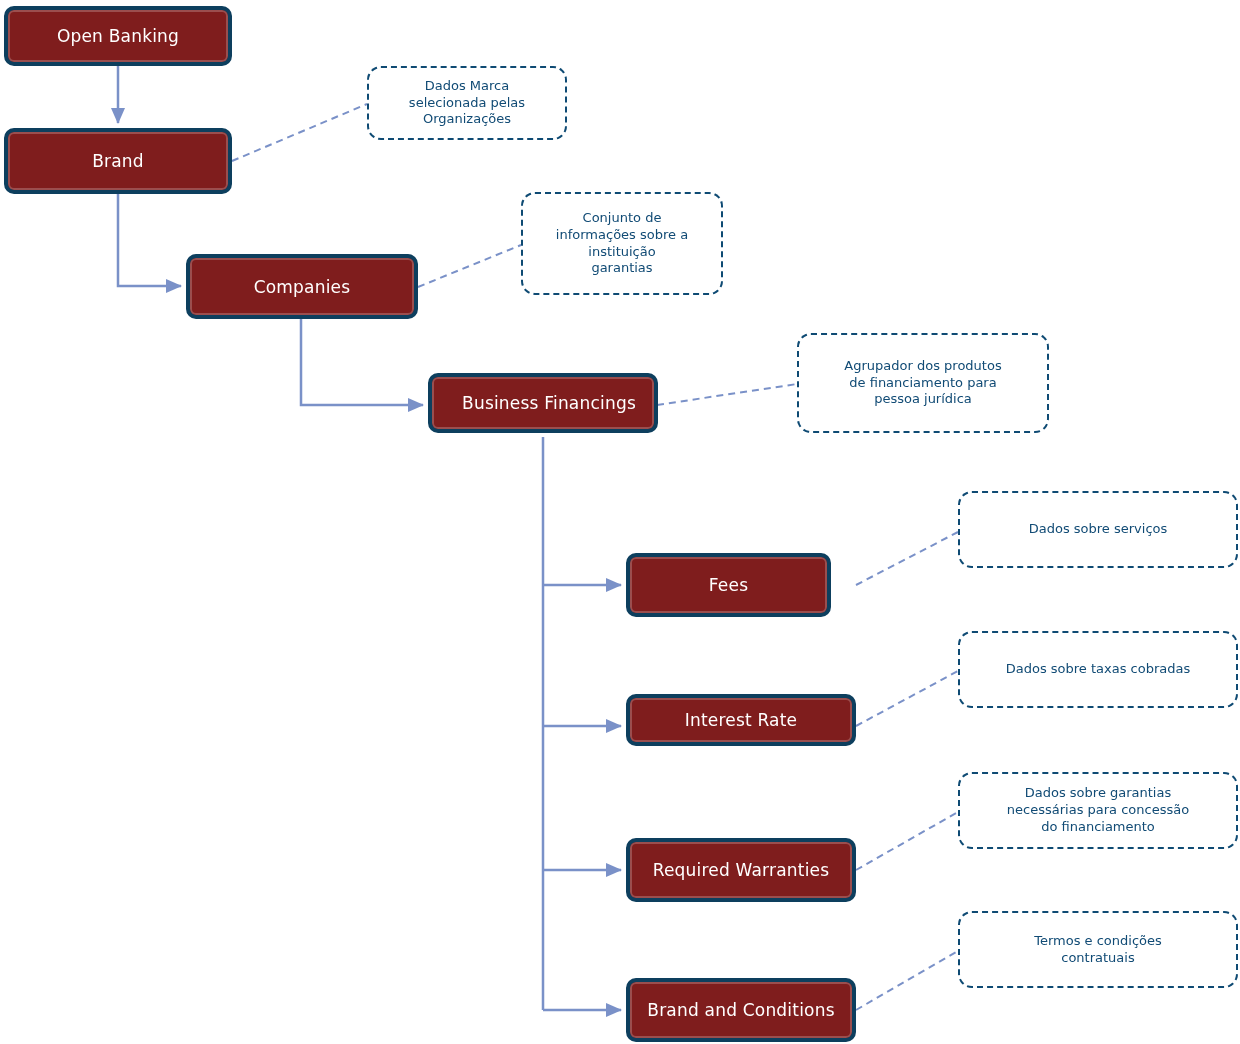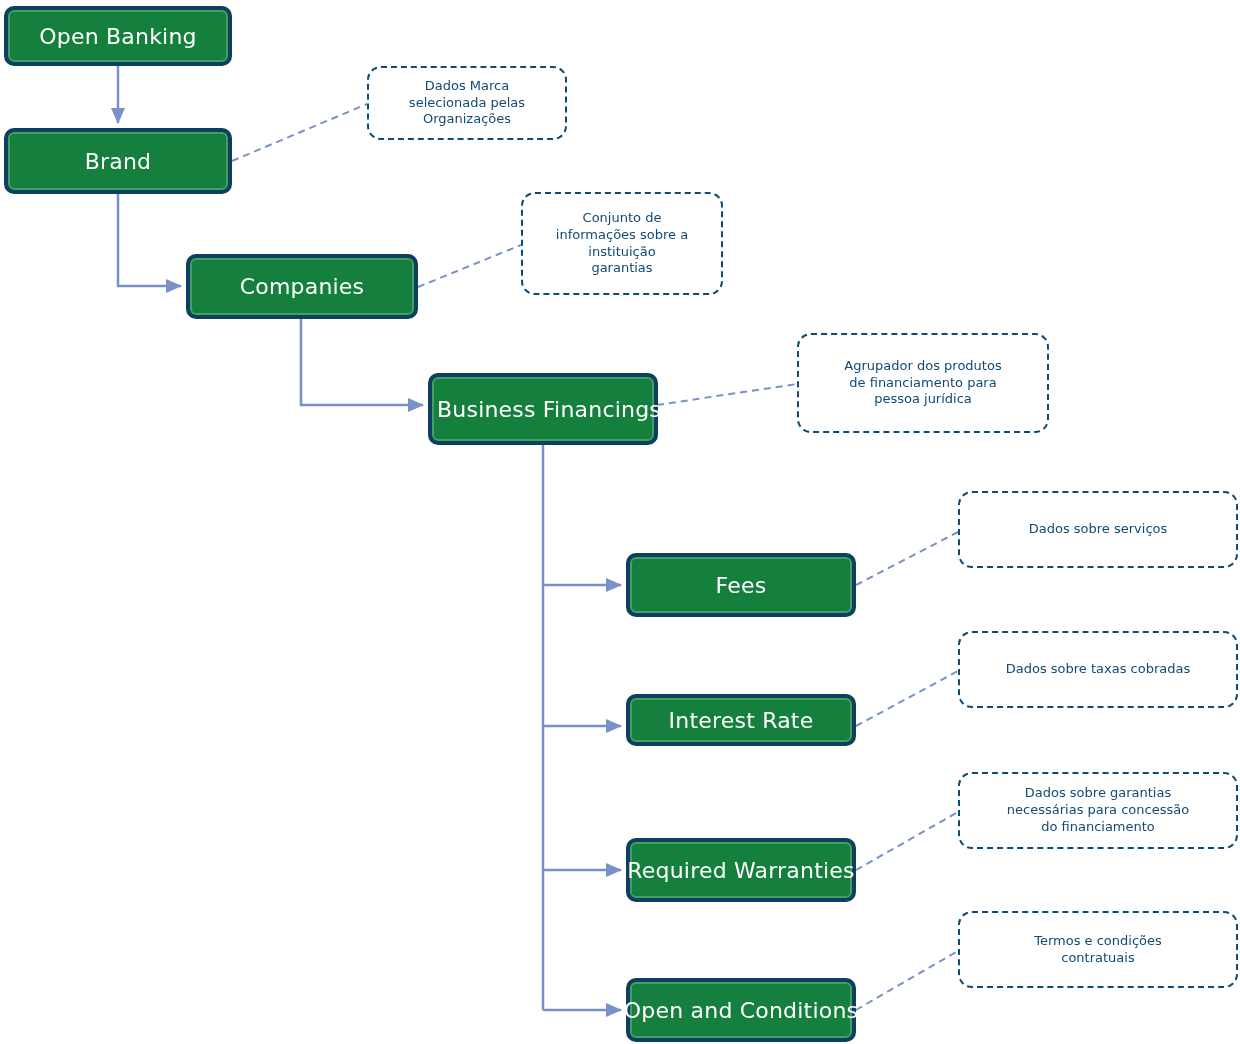--- a/index.html
+++ b/index.html
@@ -18,26 +18,26 @@
   #connectors {
     position: absolute;
     left: 0; top: 0;
     width: 1240px;
     height: 1044px;
     pointer-events: none;
   }
   .node {
     position: absolute;
     box-sizing: border-box;
-    background: #15803d;
+    background: #7f1d1d;
     border: 4px solid #0D3F5E;
     border-radius: 10px;
     box-shadow: inset 0 0 0 2px rgba(255,255,255,0.22);
     color: #FFFFFF;
-    font-size: 22px;
+    font-size: 17px;
     font-weight: 500;
     letter-spacing: 0.2px;
     display: flex;
     align-items: center;
     justify-content: center;
     text-align: center;
     white-space: nowrap;
     z-index: 2;
   }
   .annotation {
@@ -87,29 +87,29 @@
     <path d="M856,870 L958,812" fill="none" stroke="#7A91C8" stroke-width="2" stroke-dasharray="7 5"></path>
     <path d="M856,1010 L958,951" fill="none" stroke="#7A91C8" stroke-width="2" stroke-dasharray="7 5"></path>
   </svg>
 
   <div class="node" style="left:4px; top:6px; width:228px; height:60px;">Open Banking</div>
 
   <div class="node" style="left:186px; top:254px; width:232px; height:65px;">Companies</div>
 
   <div class="node" style="left:4px; top:128px; width:228px; height:66px;">Brand</div>
 
-  <div class="node" style="left:428px; top:373px; width:230px; height:72px;padding-left:12px;">Business Financings</div>
+  <div class="node" style="left:428px; top:373px; width:230px; height:60px;padding-left:12px;">Business Financings</div>
 
-  <div class="node" style="left:626px; top:553px; width:230px; height:64px;">Fees</div>
+  <div class="node" style="left:626px; top:553px; width:205px; height:64px;">Fees</div>
 
   <div class="node" style="left:626px; top:694px; width:230px; height:52px;">Interest Rate</div>
 
   <div class="node" style="left:626px; top:838px; width:230px; height:64px;">Required Warranties</div>
 
-  <div class="node" style="left:626px; top:978px; width:230px; height:64px;">Open and Conditions</div>
+  <div class="node" style="left:626px; top:978px; width:230px; height:64px;">Brand and Conditions</div>
 
   <div class="annotation" style="left:367px; top:66px; width:200px; height:74px;">Dados Marca
 selecionada pelas
 Organizações</div>
 
   <div class="annotation" style="left:521px; top:192px; width:202px; height:103px;">Conjunto de
 informações sobre a
 instituição
 garantias</div>
 

